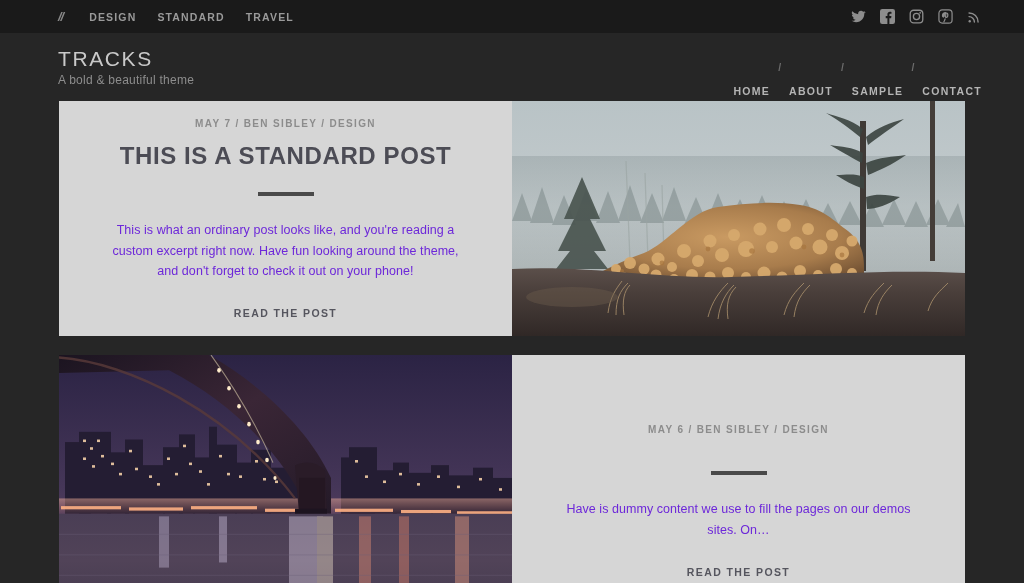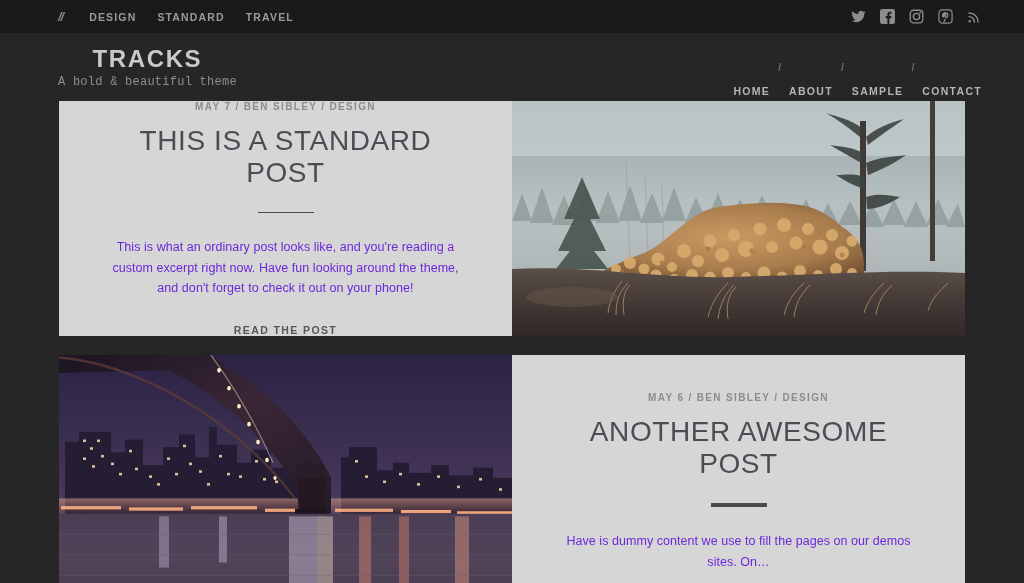--- a/index.html
+++ b/index.html
@@ -55,34 +55,32 @@
   .header{
     height:68px;
     background:#262626;
     display:flex;
     align-items:center;
     padding:0 42px 0 58px;
   }
   .brand{ display:flex; flex-direction:column; justify-content:center; }
   .site-title{
     color:#c9c9c9;
-    font-size:24px;
-    font-weight:700;
+    font-size:21px;
+    font-weight:400;
     letter-spacing:1.6px;
     line-height:1.15;
     text-transform:uppercase;
-    text-align:center;
   }
   .site-tagline{
     color:#8d8d8d;
     font-size:12px;
     font-weight:400;
     letter-spacing:.25px;
     margin-top:2px;
-    font-family:Liberation Mono, monospace;
   }
   .mainnav{
     margin-left:auto;
     display:flex;
     align-items:center;
     gap:0;
   }
   .nav-link{
     color:#b5b5b5;
     font-size:10.5px;
@@ -133,22 +131,22 @@
   .post-meta{
     color:#8c8c8c;
     font-size:10px;
     font-weight:700;
     letter-spacing:1.35px;
     text-transform:uppercase;
     margin-bottom:13px;
   }
   .post-title{
     color:#4c4c55;
-    font-size:28px;
-    font-weight:400;
+    font-size:24px;
+    font-weight:700;
     letter-spacing:.6px;
     text-transform:uppercase;
     line-height:1.15;
   }
   .title-rule{
     width:56px;
     height:4px;
     background:#4a4a4a;
     margin:23px 0 24px;
   }
@@ -523,20 +521,19 @@
           <line x1="0" y1="140" x2="453" y2="140"></line>
           <line x1="0" y1="156" x2="453" y2="156"></line>
           <line x1="0" y1="172" x2="453" y2="172"></line>
           <line x1="0" y1="190" x2="453" y2="190"></line>
           <line x1="0" y1="208" x2="453" y2="208"></line>
         </g>
       </svg>
     </div>
     <div class="post-text">
       <div class="post-meta">MAY 6 / BEN SIBLEY / DESIGN</div>
-      <h2 class="post-title">ANOTHER AWESOME POST</h2>
       <div class="title-rule"></div>
       <p class="post-excerpt">Have is dummy content we use to fill the pages on our demos sites. On…</p>
       <a class="read-more" href="#">READ THE POST</a>
     </div>
   </article>
 
 </main>
 
 </body></html>

